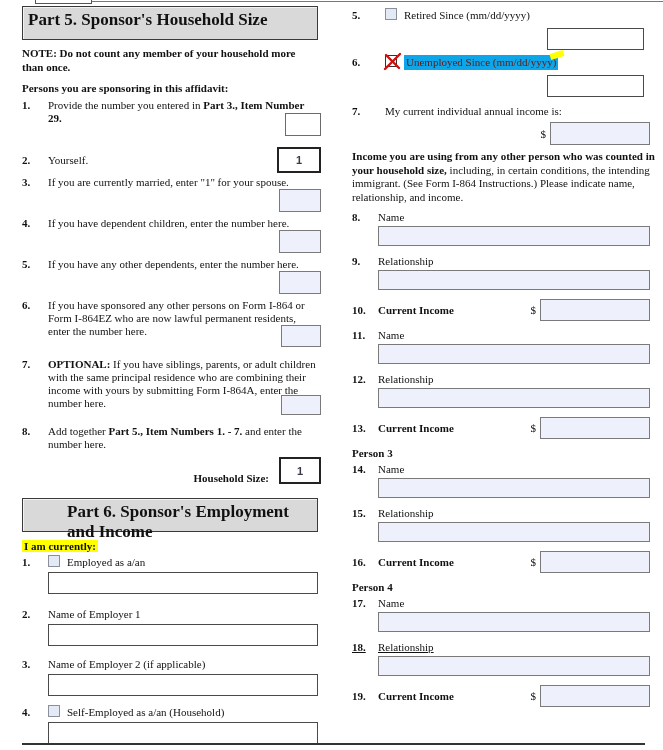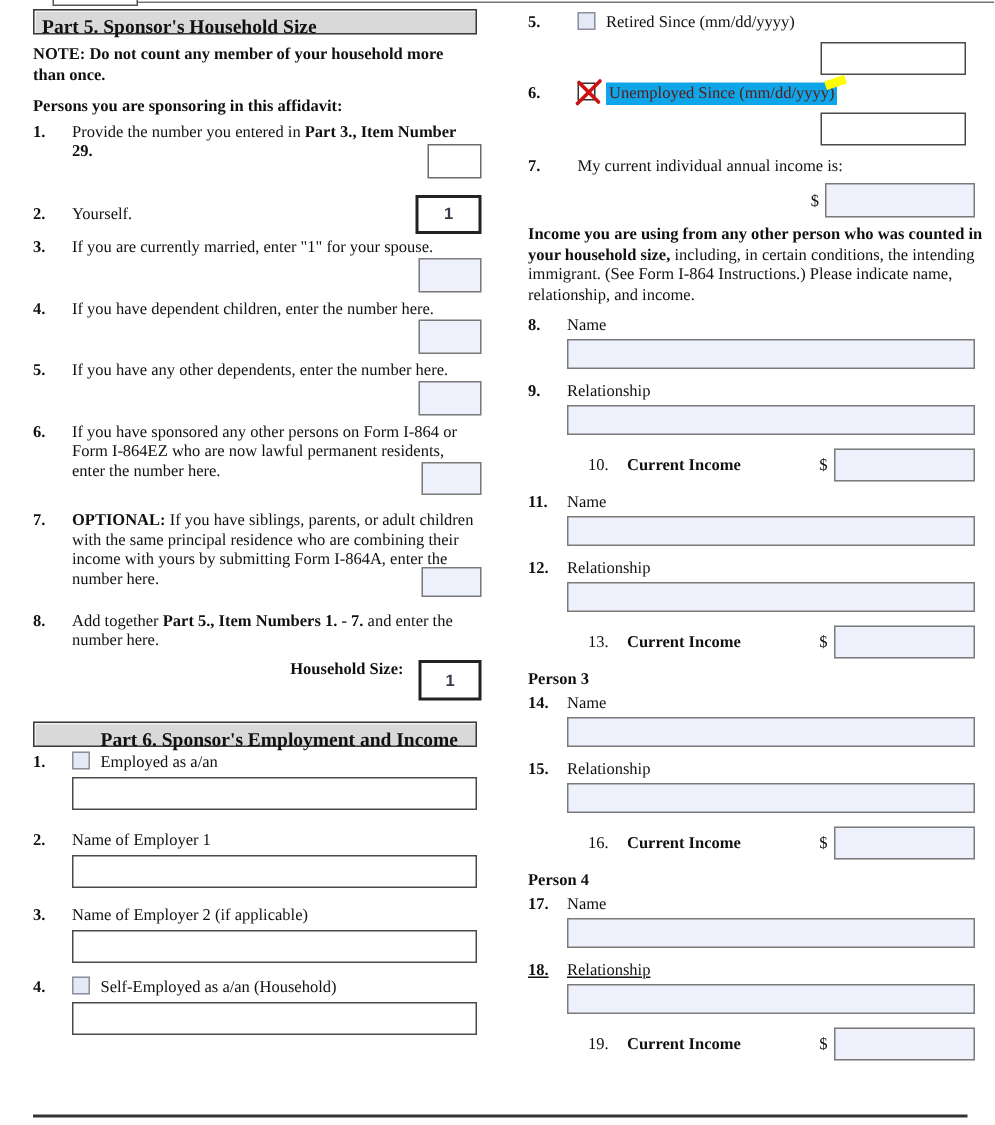--- a/index.html
+++ b/index.html
@@ -11,21 +11,21 @@
   .frag-box { position:absolute; left:35px; top:-14px; width:57px; height:18px;
               border:1px solid #555; background:#fff; }
   .top-rule { position:absolute; left:92px; right:0; top:1px; height:1px; background:#777; }
   .footer-rule { position:absolute; left:22px; width:623px; top:743px; height:2px; background:#333; }
 
   .cols { position:absolute; left:22px; top:6px; width:633px; display:flex; }
   .col-left  { width:296px; }
   .col-right { width:303px; margin-left:34px; }
 
   .hdr { background:#d9d9d9; border:1px solid #3a3a3a; box-shadow:inset 1px 1px 0 #f2f2f2;
-         font-weight:bold; font-size:13px; padding:3px 4px 3px 5px; height:17px; }
+         font-weight:bold; font-size:17px; padding:3px 4px 3px 5px; height:34px; }
 
   .b { font-weight:bold; }
   p.note { margin-top:7px; font-weight:bold; line-height:13.5px; }
   .subhead { margin-top:8px; font-weight:bold; }
 
   .item { position:relative; display:flex; }
   .item .num { width:26px; font-weight:bold; flex:none; }
   .item .body { flex:1; line-height:13px; }
 
   
@@ -44,21 +44,21 @@
   .checkbox { display:inline-block; width:12px; height:12px; background:#e3e9f5;
               border:1px solid #8a8f99; vertical-align:-2px; margin-right:7px; flex:none; }
   .checkbox.marked { background:#fff; border:1px solid #333; position:relative; }
   .xmark { position:absolute; left:-3px; top:-4px; width:19px; height:19px; }
 
   .hl { background:#ffff00; padding:0 2px; }
   .hl-red { background:#0ea5e9; color:#5e1a10; padding:0 2px; position:relative; }
   .hl-red:after { content:""; position:absolute; right:-6px; top:-3px; width:14px; height:6px;
                   background:#ffff00; transform:rotate(-18deg); }
 
-  .hsrow { display:flex; justify-content:flex-end; align-items:flex-start; margin-top:6px; }
+  .hsrow { display:flex; justify-content:flex-end; align-items:flex-end; margin-top:6px; }
   .hsrow .hslabel { font-weight:bold; margin-right:10px; }
 
   .p6item { margin-top:10px; }
   .p6item .labelrow { display:flex; line-height:14px; }
   .p6item .labelrow .num { width:26px; font-weight:bold; flex:none; }
   .p6item .tinput { display:block; margin-left:26px; width:270px; margin-top:3px; }
 
   
   .r-item { margin-top:4px; }
   .r-item .labelrow { display:flex; line-height:15px; }
@@ -71,21 +71,21 @@
 
   .income-para { margin-top:5px; line-height:13.5px; }
 
   .person { margin-top:7px; }
   .person-h { font-weight:bold; margin-bottom:4px; }
   .p-field { margin-top:4px; }
   .p-field .labelrow { display:flex; line-height:13px; }
   .p-field .labelrow .num { width:26px; font-weight:bold; flex:none; }
   .p-field .tinput { display:block; margin-left:26px; width:272px; margin-top:2px; }
   .p-income { display:flex; align-items:center; margin-top:9px; margin-bottom:8px; }
-  .p-income .num { width:26px; font-weight:normal; flex:none;margin-left:40px; }
+  .p-income .num { width:26px; font-weight:bold; flex:none; }
   .p-income .ilabel { font-weight:bold; width:152px; }
   .p-income .cur { margin-left:auto; margin-right:4px; }
   .p-income .tinput { width:110px; margin-right:5px; }
 </style>
 </head>
 <body>
 
 <div class="page">
   <div class="frag-box"></div>
   <div class="top-rule"></div>
@@ -146,20 +146,21 @@
         <span class="num">8.</span>
         <span class="body"><span>Add together </span><span class="b">Part 5., Item Numbers 1. - 7.</span><span> and enter the number here.</span></span>
       </div>
       <div class="hsrow">
         <span class="hslabel">Household Size:</span>
         <span class="vbox black" style="position:static; margin-right:-3px; width:42px; height:27px; line-height:24px;">1</span>
       </div>
 
       <div class="hdr" style="margin-top:14px;padding-left:44px;">Part 6.  Sponsor's Employment and Income</div>
 
+      <div style="margin-top:8px; font-weight:bold;"><span class="hl">I am currently:</span></div>
 
       <div class="p6item" style="margin-top:3px;">
         <div class="labelrow">
           <span class="num">1.</span>
           <span class="checkbox"></span>
           <span>Employed as a/an</span>
         </div>
         <div class="tinput"></div>
       </div>
 

